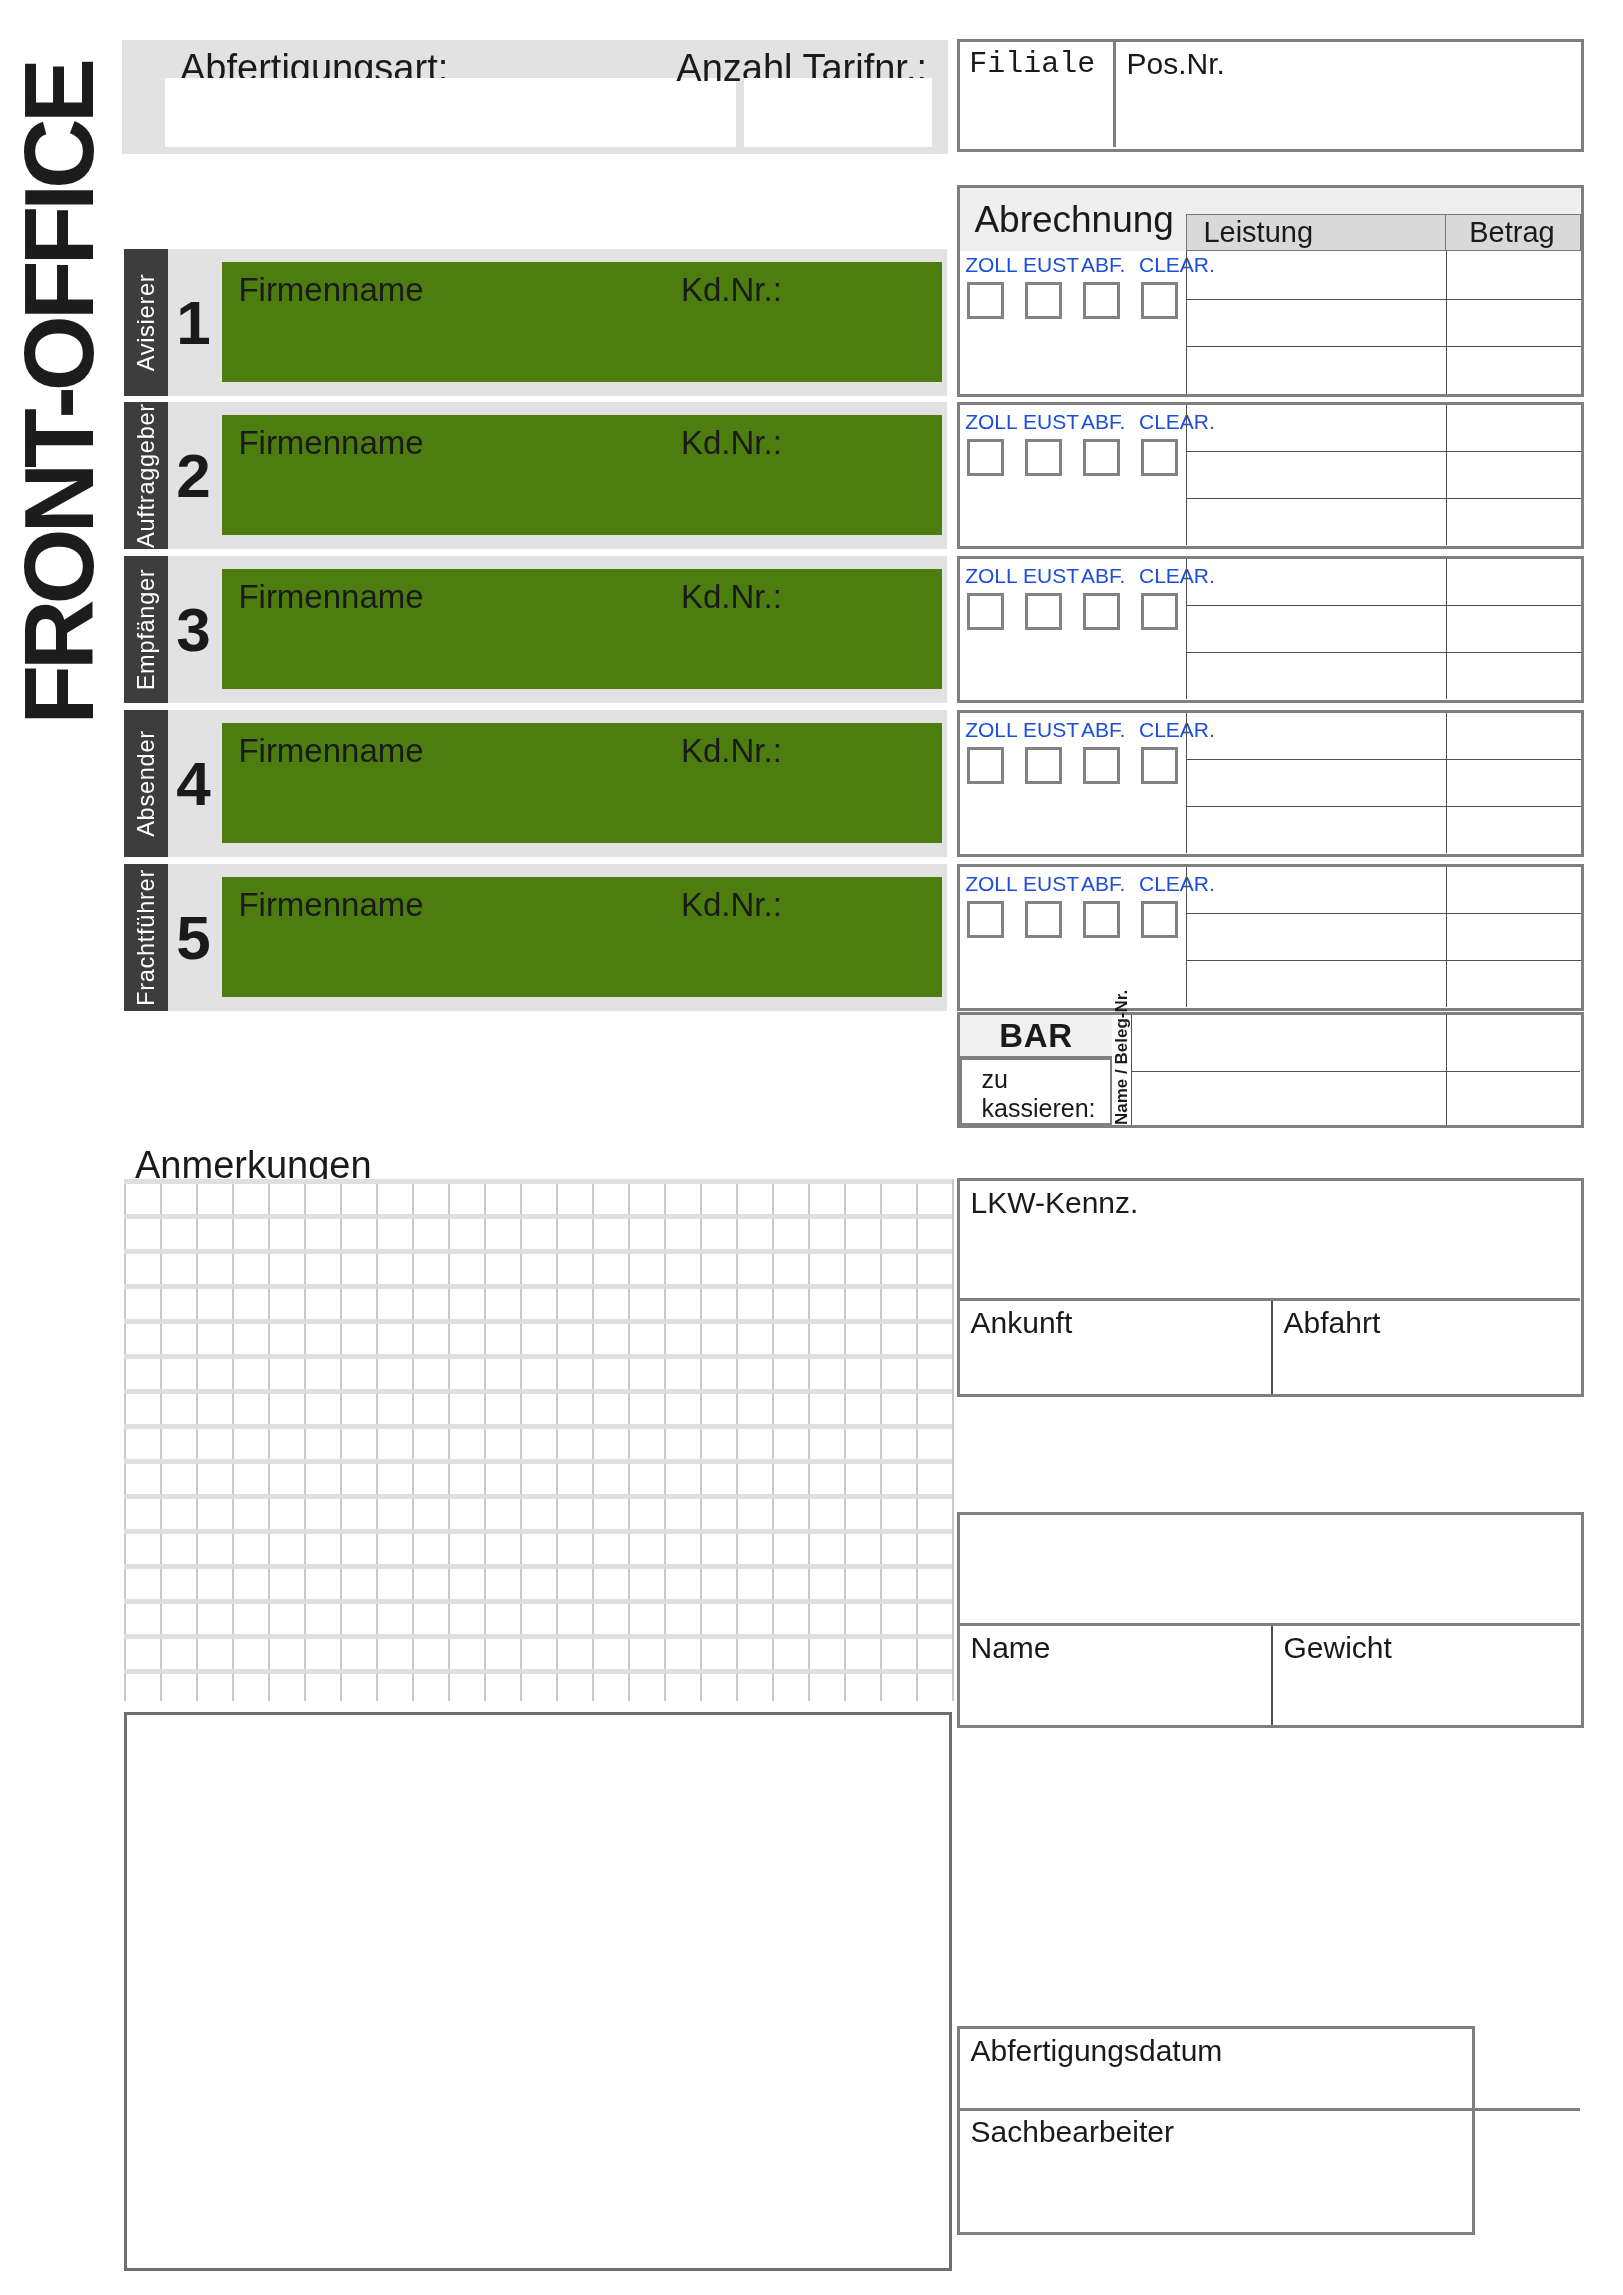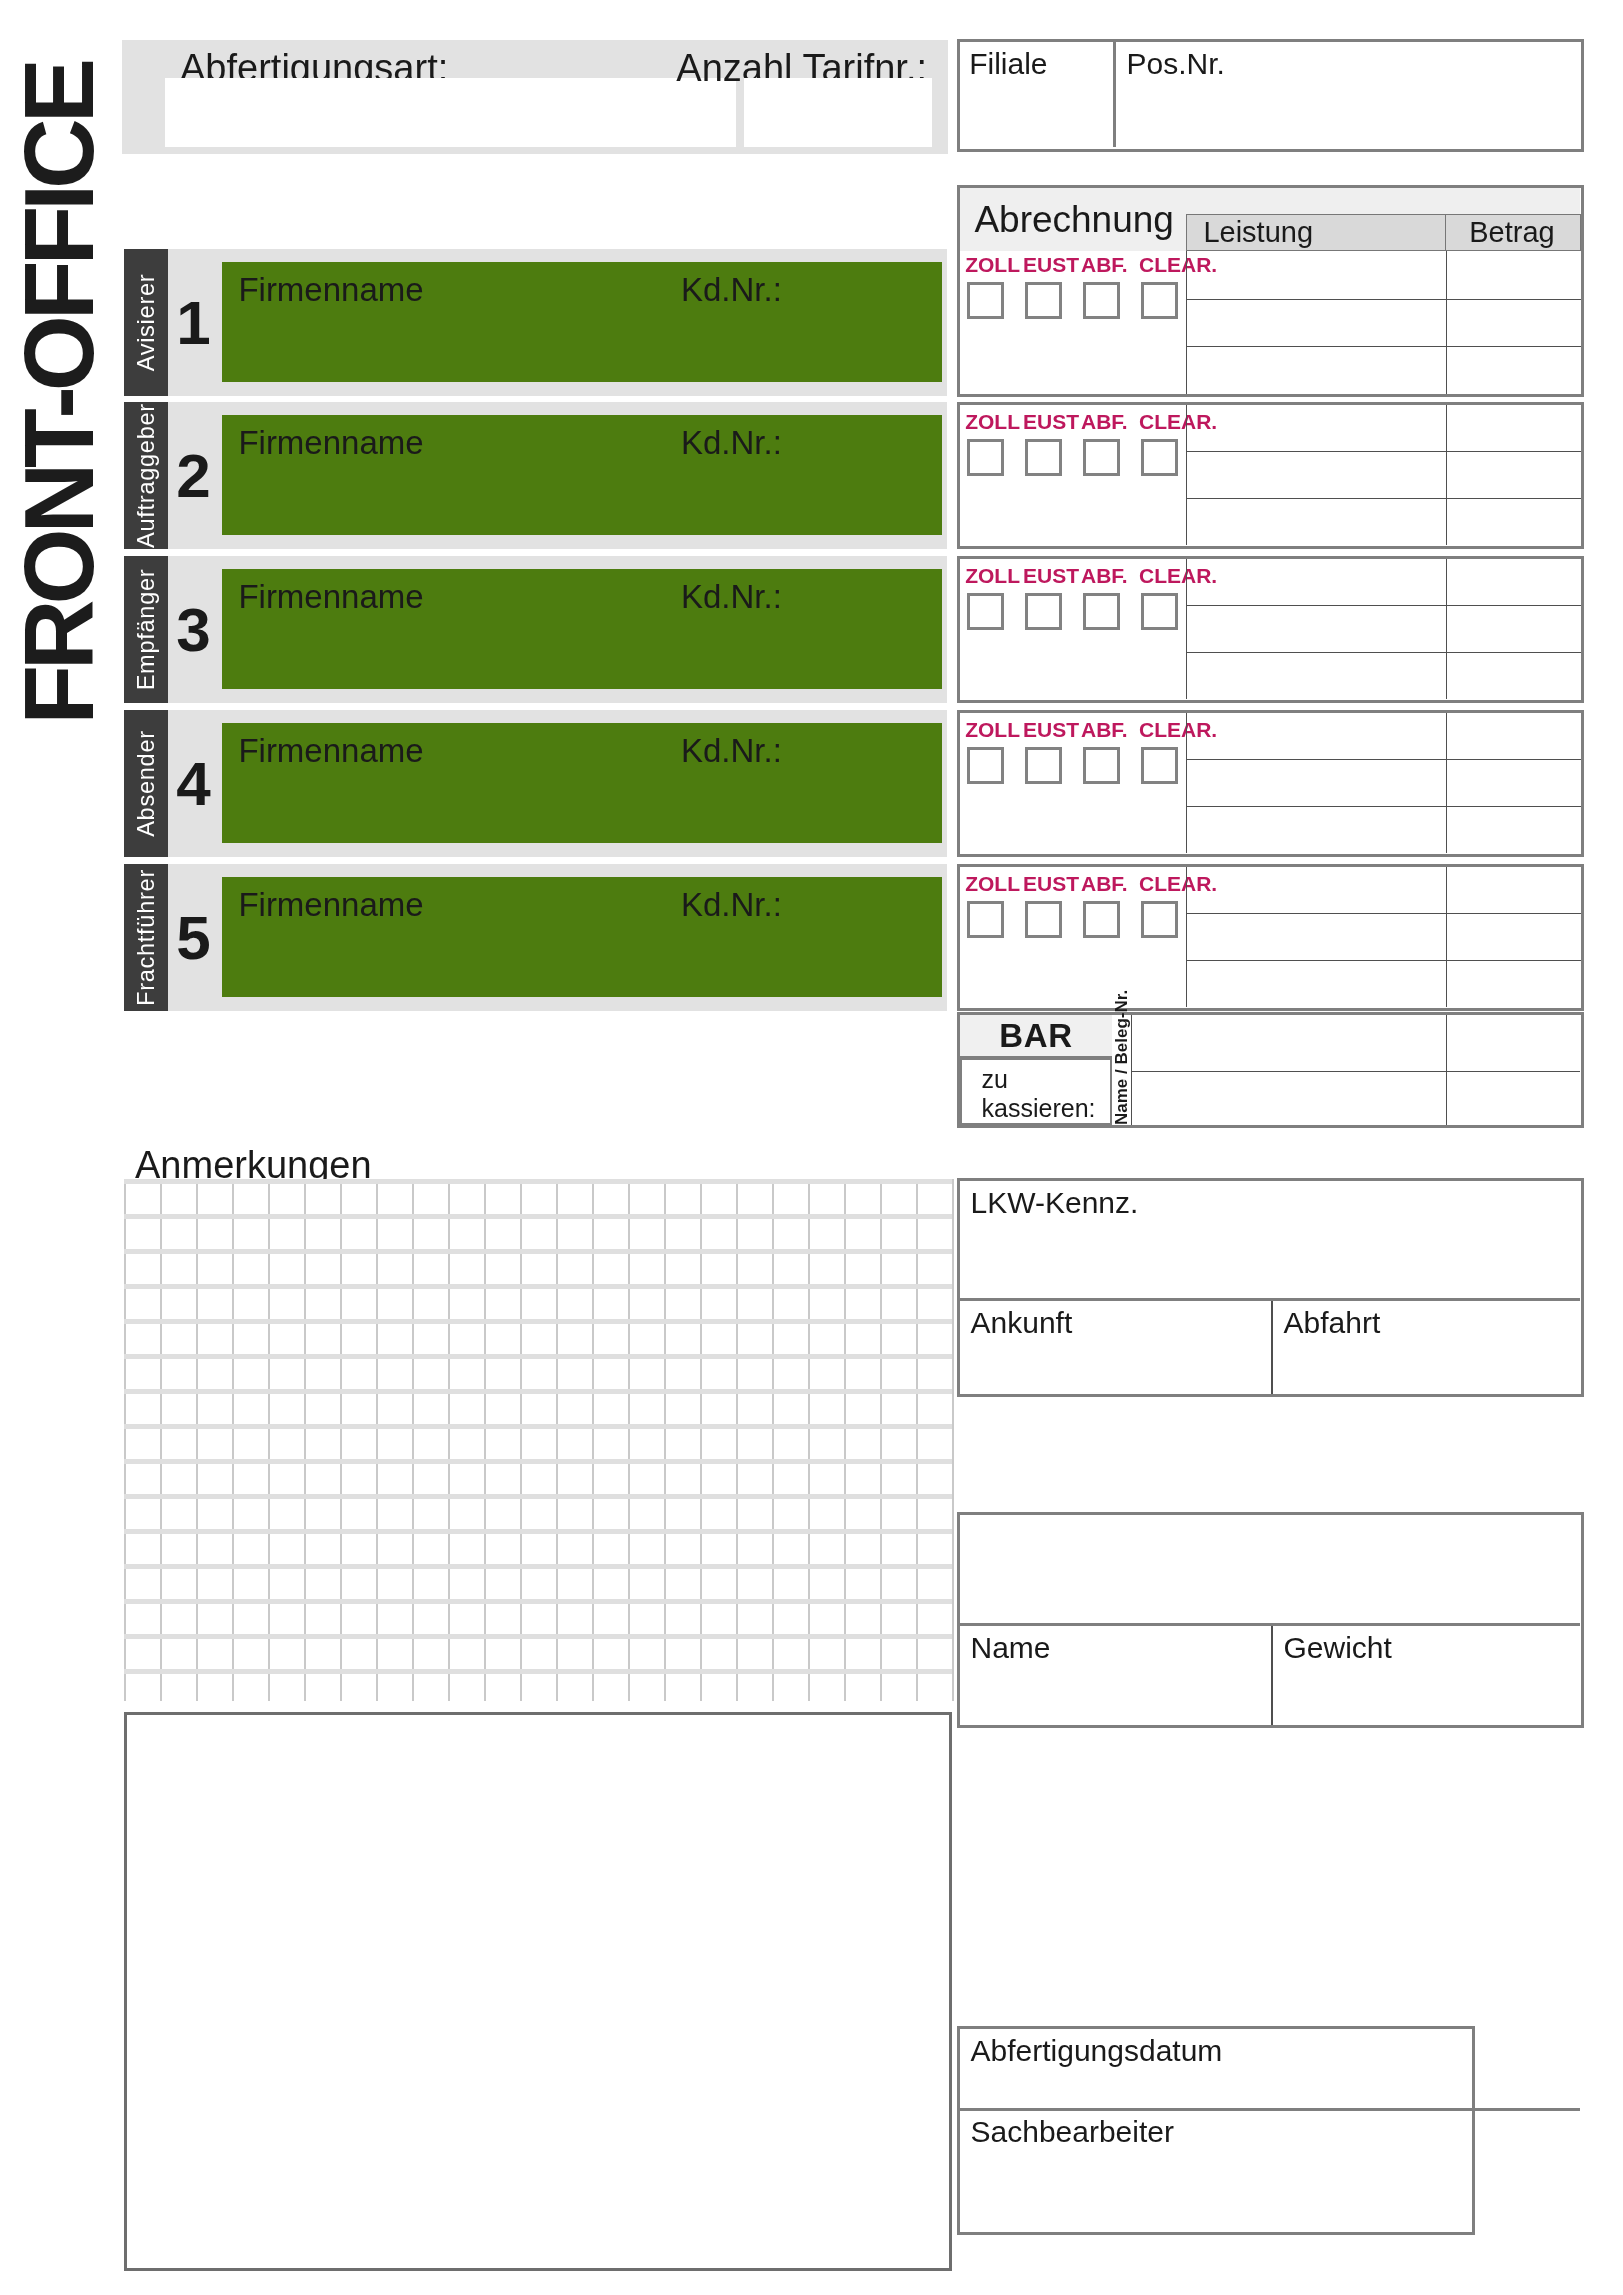--- a/index.html
+++ b/index.html
@@ -18,21 +18,21 @@
   .tab{position:absolute;left:0;top:0;width:44px;height:147px;background:#3d3d3d;}
   .tabtxt{left:0;top:147px;width:147px;height:44px;line-height:44px;text-align:center;
           color:#ffffff;font-size:23.6px;letter-spacing:0.7px;}
   .rownum{position:absolute;left:44px;top:0;width:51px;height:147px;display:flex;
           align-items:center;justify-content:center;font-size:62px;font-weight:bold;}
   .rowfield{position:absolute;left:98px;top:13px;width:720px;height:120px;background:#4d7c0f;}
   .vline{position:absolute;width:1.3px;background:#4f4f4f;}
   .hline{position:absolute;height:1.3px;background:#4f4f4f;}
   .cbgroup{position:absolute;}
   .cbcol{position:absolute;width:41px;}
-  .cblabel{font-size:21px;text-align:center;white-space:nowrap;color:#be185d;font-weight:bold;}
+  .cblabel{font-size:21px;text-align:center;white-space:nowrap;color:#1d4ed8;}
   .cbbox{width:31px;height:31px;border:3.3px solid #828282;background:#fff;margin:5.2px auto 0;}
   .cell{position:absolute;}
   .b1head{position:absolute;left:0;top:0;width:620px;height:63px;background:#efefef;}
   .lbhead{position:absolute;left:226px;top:25.5px;width:395px;height:37px;background:#d9d9d9;
           border:1.3px solid #777;box-sizing:border-box;}
   .lbhead .lh{position:absolute;left:16.4px;top:0;height:35px;line-height:35px;font-size:29px;}
   .lbhead .bh{position:absolute;left:258px;top:0;width:133px;height:35px;line-height:35px;
               font-size:29px;text-align:center;border-left:1.3px solid #777;box-sizing:border-box;}
   .abrechnung{position:absolute;left:14.4px;top:10.5px;font-size:37px;}
   .barbox{position:absolute;left:0;top:0;width:152px;height:43px;background:#f0f0f0;
@@ -59,21 +59,21 @@
   <div class="vtext logo-text" style="left:19.6px;top:759px;width:730px;height:79px;">FRONT-OFFICE</div>
 
   <div class="abs band" style="left:122px;top:40px;width:826px;height:114px;">
     <span class="abs hdrlabel" style="left:58px;top:6.5px;">Abfertigungsart:</span>
     <div class="abs whitebox" style="left:43px;top:38px;width:571px;height:69px;"></div>
     <span class="abs hdrlabel" style="right:21px;top:6.5px;">Anzahl Tarifnr.:</span>
     <div class="abs whitebox" style="left:622px;top:38px;width:188px;height:69px;"></div>
   </div>
 
   <div class="panel" style="left:957px;top:39px;width:627px;height:113px;border-width:3.9px;">
-    <div class="cell" style="left:0;top:0;width:153px;height:105px;">
+    <div class="cell" style="left:0;top:0;width:153px;height:105px;font-family:Liberation Mono, monospace;">
       <span class="abs plabel" style="left:9.2px;top:5.2px;">Filiale</span>
     </div>
     <div class="vline" style="left:153px;top:0;height:105px;background:#7f7f7f;width:2.6px;"></div>
     <div class="cell" style="left:156px;top:0;width:463px;height:105px;">
       <span class="abs plabel" style="left:10.5px;top:5.2px;">Pos.Nr.</span>
     </div>
   </div>
 
   <div class="abs band" style="left:124px;top:249px;width:823px;height:147px;">
     <div class="tab">

